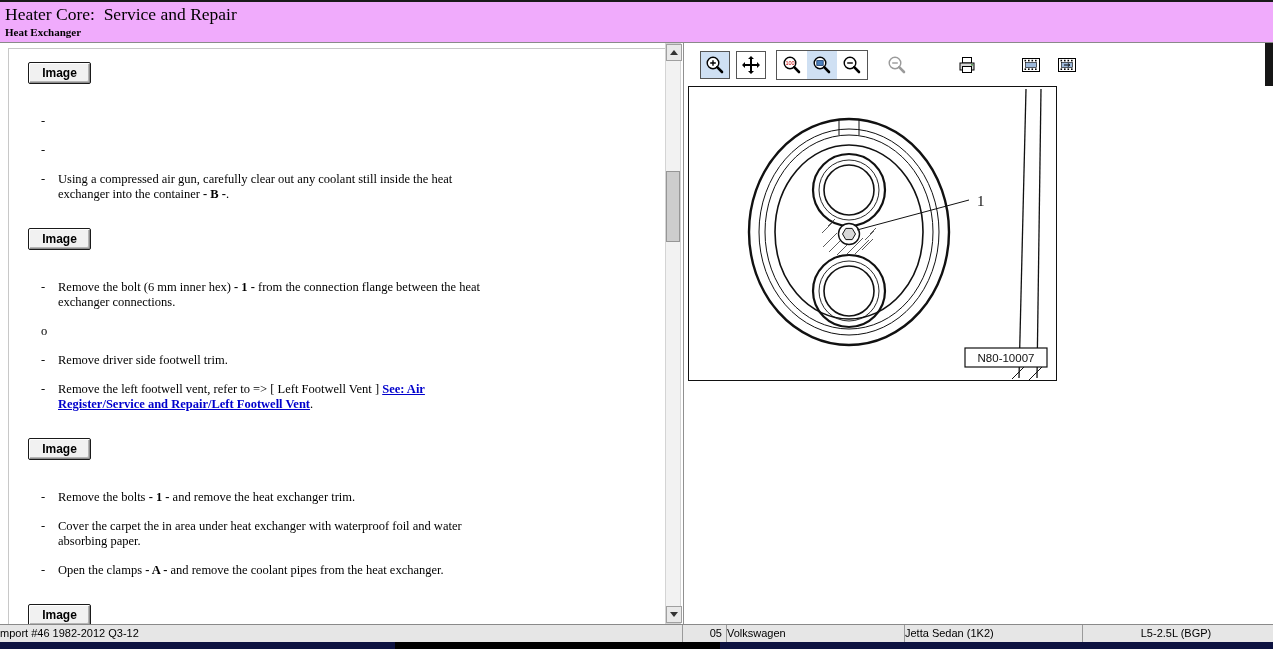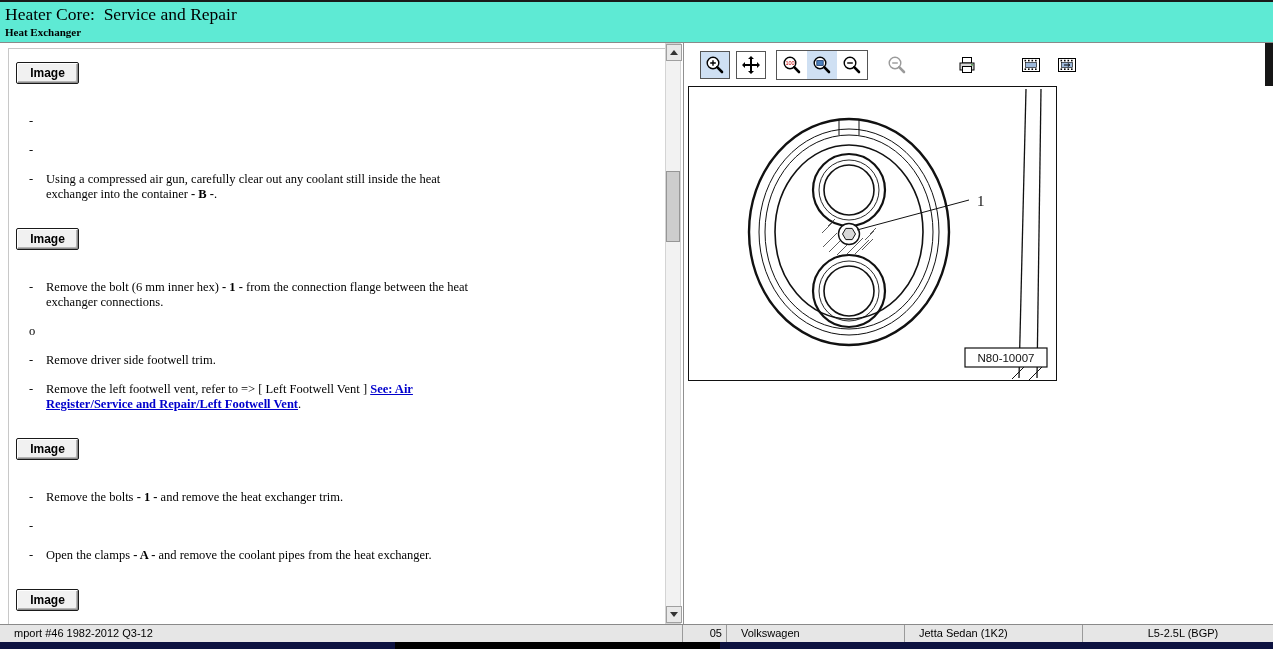--- a/index.html
+++ b/index.html
@@ -1,34 +1,34 @@
 <!DOCTYPE html>
 <html><head>
 <meta charset="utf-8">
 <style>
   html,body { margin:0; padding:0; background:#fff; }
   .app { position:relative; width:1273px; height:649px; background:#fff; overflow:hidden;
          font-family:"Liberation Sans",sans-serif; border-top:2px solid #1a1a1a; box-sizing:border-box; }
 
   
-  .header { position:absolute; top:0; left:0; width:100%; height:41px; background:#5eead4;
+  .header { position:absolute; top:0; left:0; width:100%; height:41px; background:#f0abfc;
             border-bottom:1px solid #8a8a8a; box-sizing:border-box; }
   .title { position:absolute; left:5px; top:2px; font-family:"Liberation Serif",serif;
            font-size:17.5px; color:#000; white-space:pre; }
   .subtitle { position:absolute; left:5px; top:24px; font-family:"Liberation Serif",serif;
               font-size:11px; font-weight:bold; color:#000; }
 
   
   .main { position:absolute; top:41px; left:0; width:1273px; height:581px; }
 
   
   .doc-pane { position:absolute; left:0; top:0; width:665px; height:581px; overflow:hidden; background:#fff; }
   .doc-frame { position:absolute; left:8px; top:5px; right:0; bottom:0;
                border-left:1px solid #c8c8c8; border-top:1px solid #c8c8c8; pointer-events:none; }
-  .doc-content { padding:19px 0 0 16px; }
+  .doc-content { padding:19px 0 0 28px; }
   .doc-section { margin-bottom:26px; }
   .image-btn { display:block; width:63px; height:22px; margin:0 0 30px 0; background:#f1f1f1;
                border:1px solid #1a1a1a; border-radius:2px;
                box-shadow: inset 1px 1px 0 #ffffff, inset -1px -1px 0 #8c8c8c, inset -2px -2px 0 #b5b5b5;
                font-family:"Liberation Sans",sans-serif; font-size:12px; font-weight:bold; color:#000;
                text-align:center; cursor:pointer; padding:0; }
   .doc-item { display:flex; padding-left:13px; margin-bottom:14px;
               font-family:"Liberation Serif",serif; font-size:12.5px; line-height:15px; color:#000; }
   .bullet { width:17px; flex:none; }
   .itext { width:440px; }
@@ -67,21 +67,21 @@
 
   .figure { position:absolute; left:0; top:43px; width:369px; height:295px; border:1px solid #111;
             box-sizing:border-box; background:#fff; cursor:crosshair; }
   .figure svg text { font-family:"Liberation Serif",serif; fill:#111; }
   .figure svg text.pn { font-family:"Liberation Sans",sans-serif; }
 
   
   .statusbar { position:absolute; top:622px; left:0; width:1273px; height:18px; background:#e6e6e6;
                border-top:1px solid #8a8a8a; box-sizing:border-box; display:flex;
                font-size:11px; color:#000; }
-  .sb-cell { border-right:1px solid #9a9a9a; padding:2px 4px 0 14px; white-space:nowrap; overflow:hidden;
+  .sb-cell { border-right:1px solid #9a9a9a; padding:2px 4px 0 0; white-space:nowrap; overflow:hidden;
              box-sizing:border-box; flex:none; }
   .c0 { width:683px; } .c1 { width:44px;text-align:right; } .c2 { width:178px; } .c3 { width:178px; }
   .c4 { flex:1; border-right:none;text-align:center; }
 
   
   .bottom-strip { position:absolute; top:640px; left:0; width:1273px; height:9px; background:#0d1240; }
   .strip-dark { position:absolute; left:395px; top:0; width:325px; height:9px; background:#000; }
 </style>
 </head>
 <body>
@@ -130,20 +130,21 @@
             </div>
           </div>
           <div class="doc-section">
             <button class="image-btn">Image</button>
             <div class="doc-item">
               <span class="bullet">-</span>
               <span class="itext"><span>Remove the bolts </span><span class="b">- 1 -</span><span> and remove the heat exchanger trim.</span></span>
             </div>
             <div class="doc-item">
               <span class="bullet">-</span>
+              <span class="itext"><span>Cover the carpet the in area under heat exchanger with waterproof foil and water absorbing paper.</span></span>
             </div>
             <div class="doc-item">
               <span class="bullet">-</span>
               <span class="itext"><span>Open the clamps </span><span class="b">- A -</span><span> and remove the coolant pipes from the heat exchanger.</span></span>
             </div>
           </div>
           <div class="doc-section">
             <button class="image-btn">Image</button>
           </div>
         </div>

